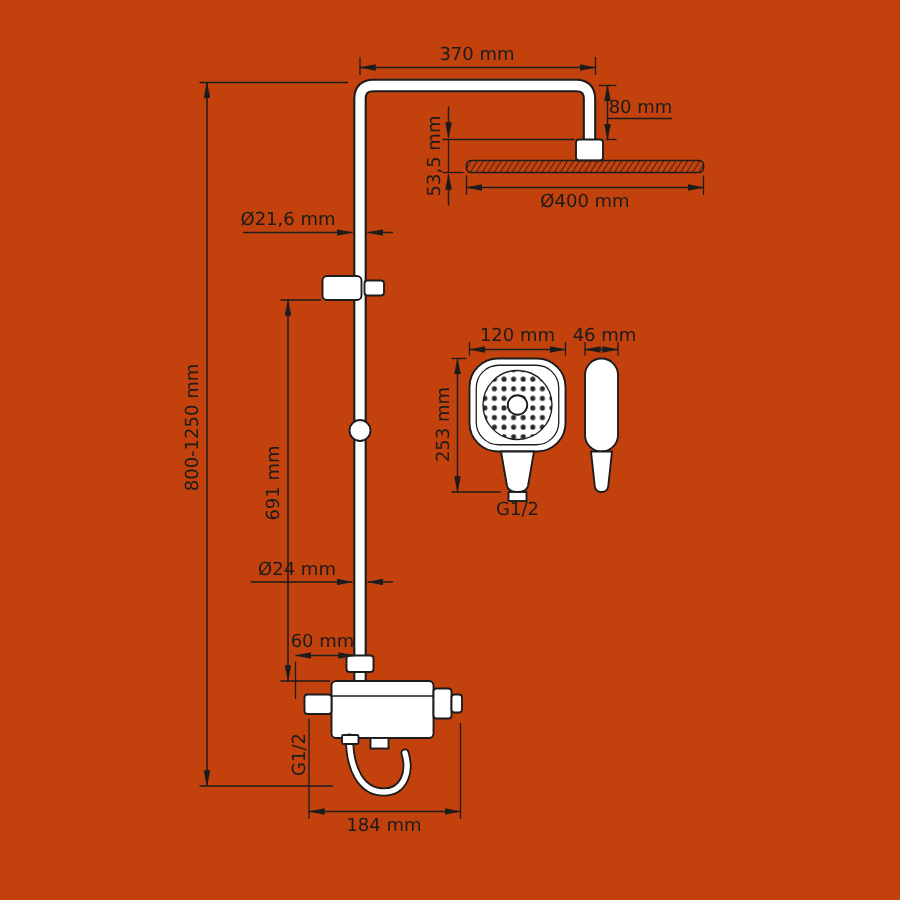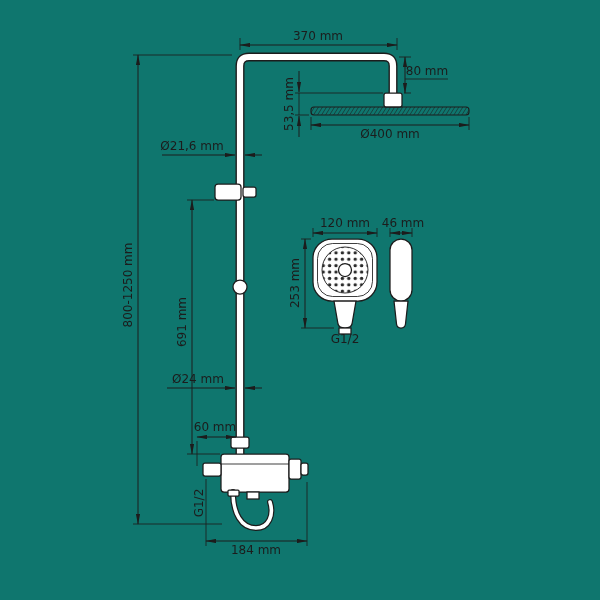--- a/index.html
+++ b/index.html
@@ -5,21 +5,21 @@
   html, body {
     margin: 0;
     padding: 0;
     background: #ffffff;
     font-family: "DejaVu Sans", "Liberation Sans", sans-serif;
   }
   #canvas {
     position: relative;
     width: 600px;
     height: 600px;
-    background: #0f766e;
+    background: #c2410c;
     overflow: hidden;
   }
   svg { display: block; }
   text {
     font-family: "DejaVu Sans", "Liberation Sans", sans-serif;
     font-size: 12px;
     fill: #1c1c1c;
   }
   .dim  { stroke: #1c1c1c; stroke-width: 1;    fill: none; }
   .ext  { stroke: #1c1c1c; stroke-width: 0.85; fill: none; }

